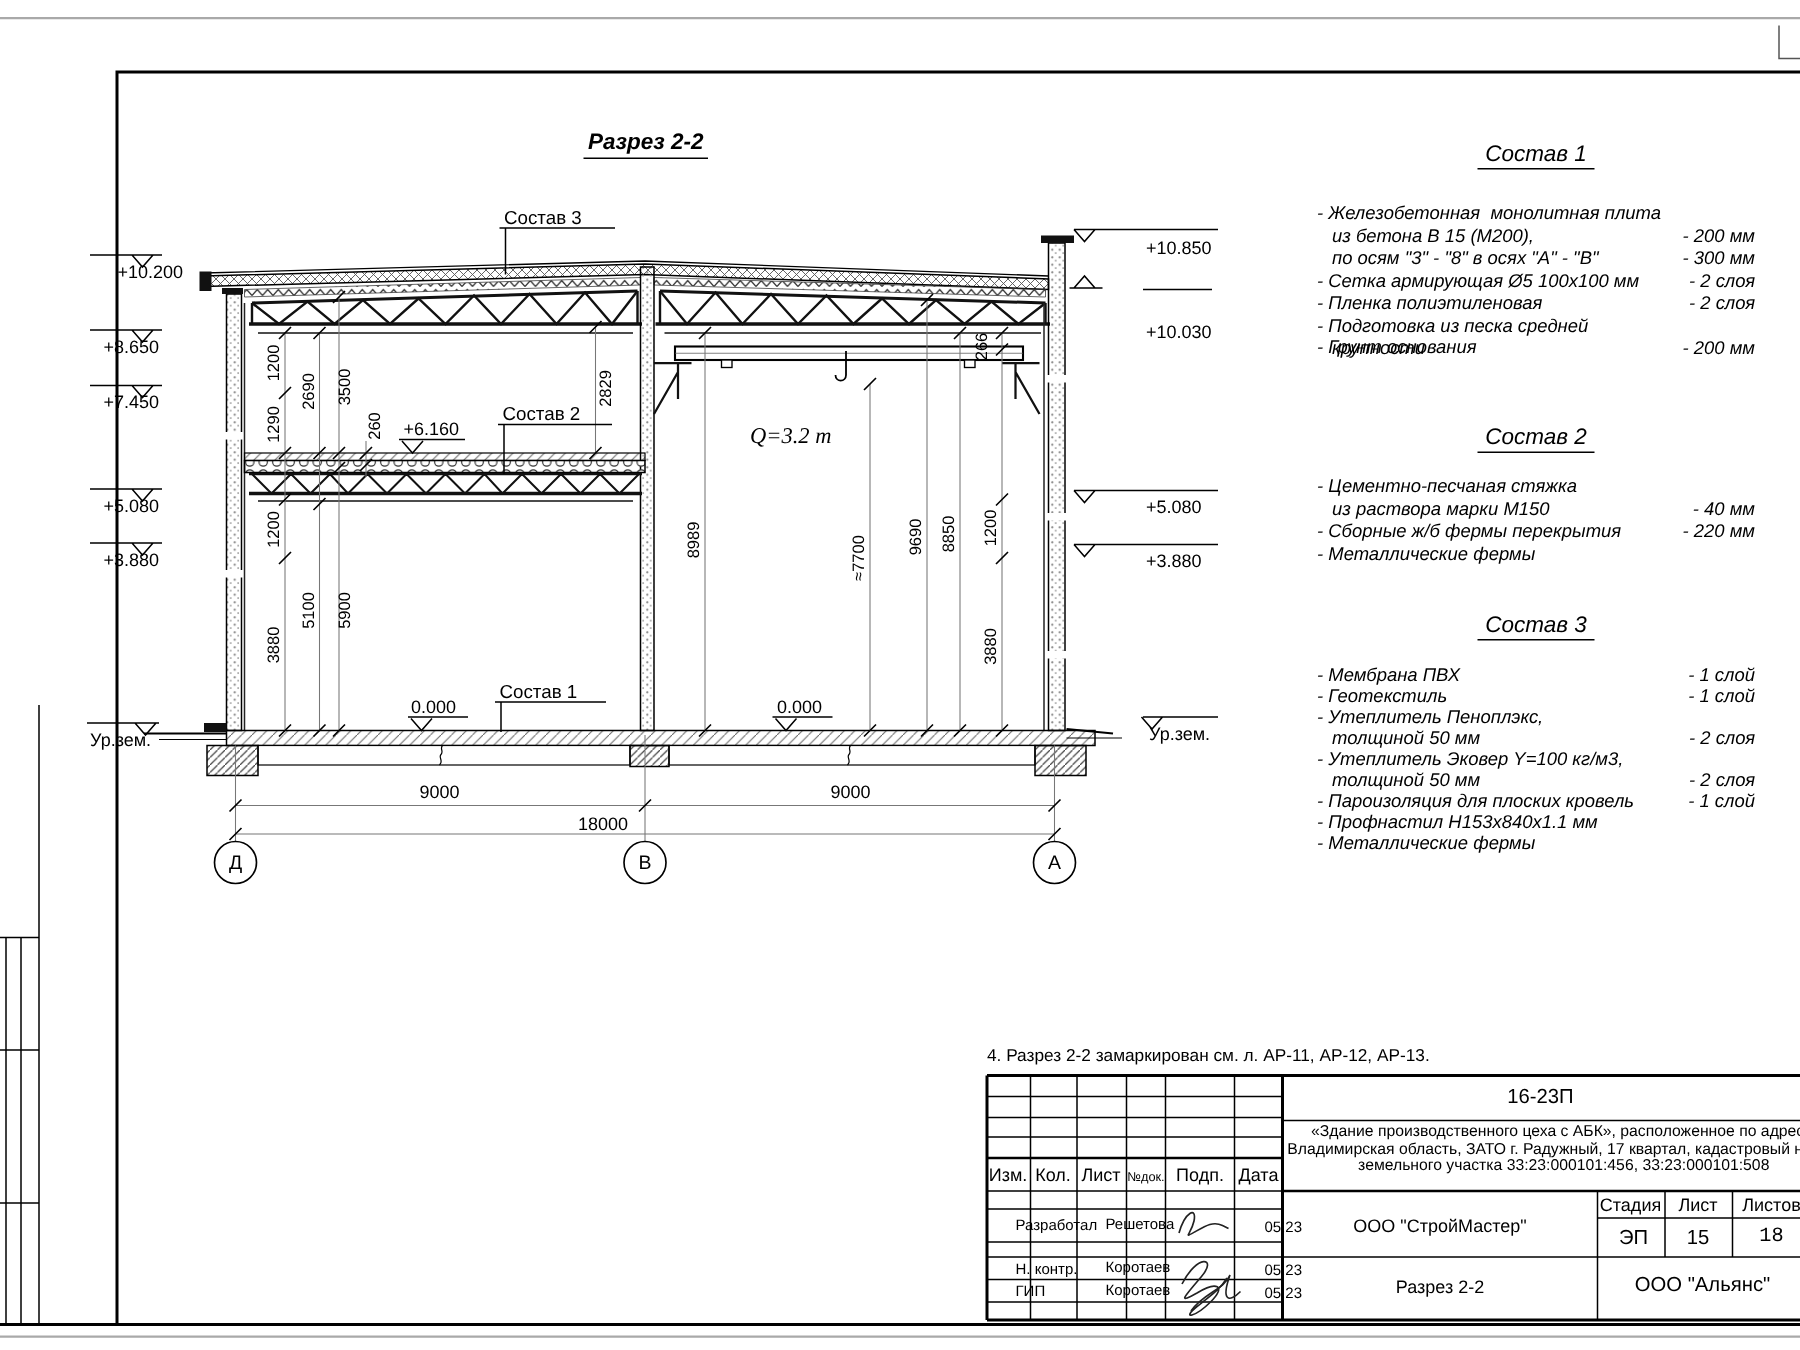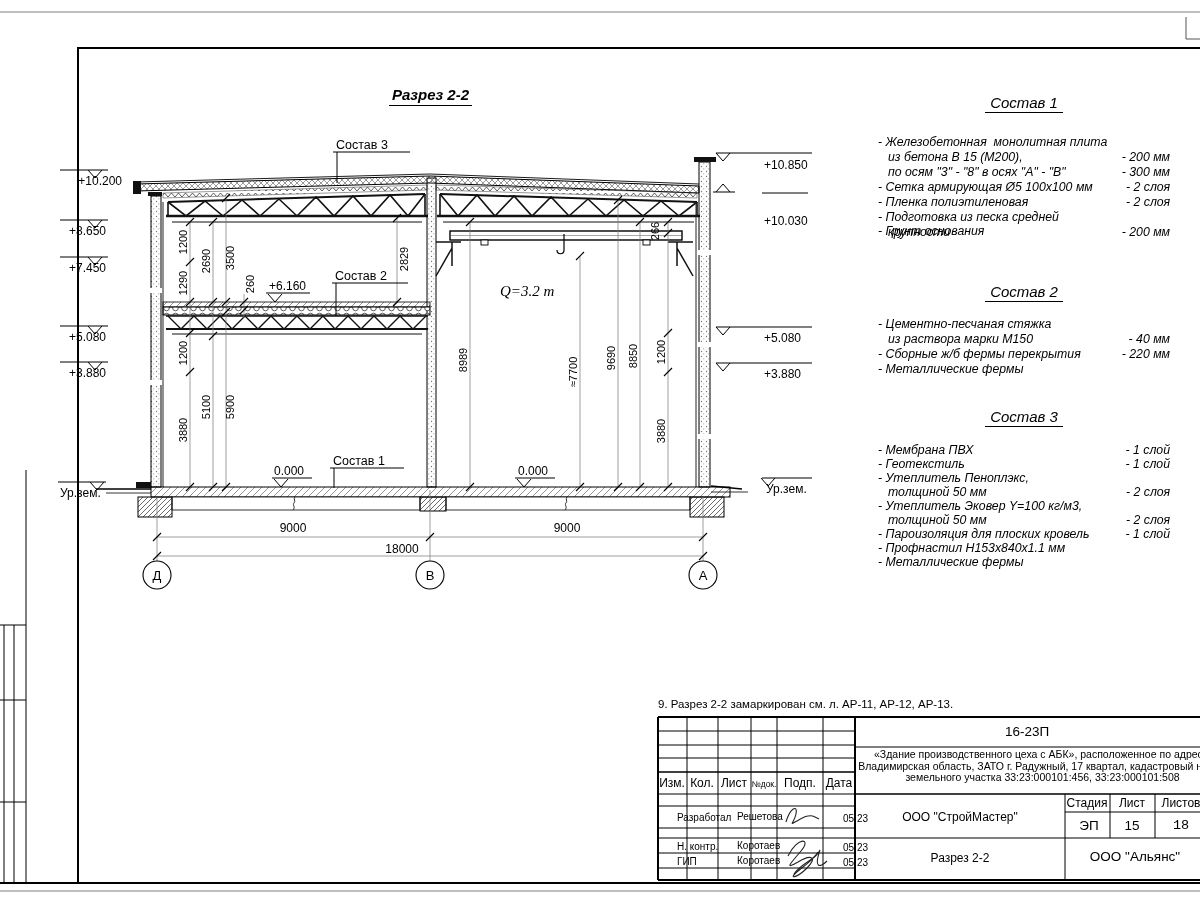--- a/index.html
+++ b/index.html
@@ -365,21 +365,21 @@
     </div>
 <div class="txt crow" style="left:878px;top:541px;">
       <span class="ct">- Профнастил Н153х840х1.1 мм</span>
       <span class="cv"></span>
     </div>
 <div class="txt crow" style="left:878px;top:555px;">
       <span class="ct">- Металлические фермы</span>
       <span class="cv"></span>
     </div>
 
-<div class="txt note" style="left:658px;top:698px;">9. Разрез 2-2 замаркирован см. л. АР-11, АР-12, АР-13.</div>
+<div class="txt note" style="left:658px;top:698px;">4. Разрез 2-2 замаркирован см. л. АР-11, АР-12, АР-13.</div>
 
 <div class="txt tb c docnum" style="left:1027px;top:731px;">16-23П</div>
 <div class="txt desc" style="left:855px;top:749px;">«Здание производственного цеха с АБК», расположенное по адресу: Владимирская область, ЗАТО г. Радужный, 17 квартал, кадастровый номер земельного участка 33:23:000101:456, 33:23:000101:508</div>
 
 <div class="txt tb c" style="left:672px;top:783px;">Изм.</div>
 <div class="txt tb c" style="left:702px;top:783px;">Кол.</div>
 <div class="txt tb c" style="left:734px;top:783px;">Лист</div>
 <div class="txt tb c tiny" style="left:764px;top:784px;">№док.</div>
 <div class="txt tb c" style="left:800px;top:783px;text-align:right;">Подп.</div>
 <div class="txt tb c" style="left:839px;top:783px;">Дата</div>

